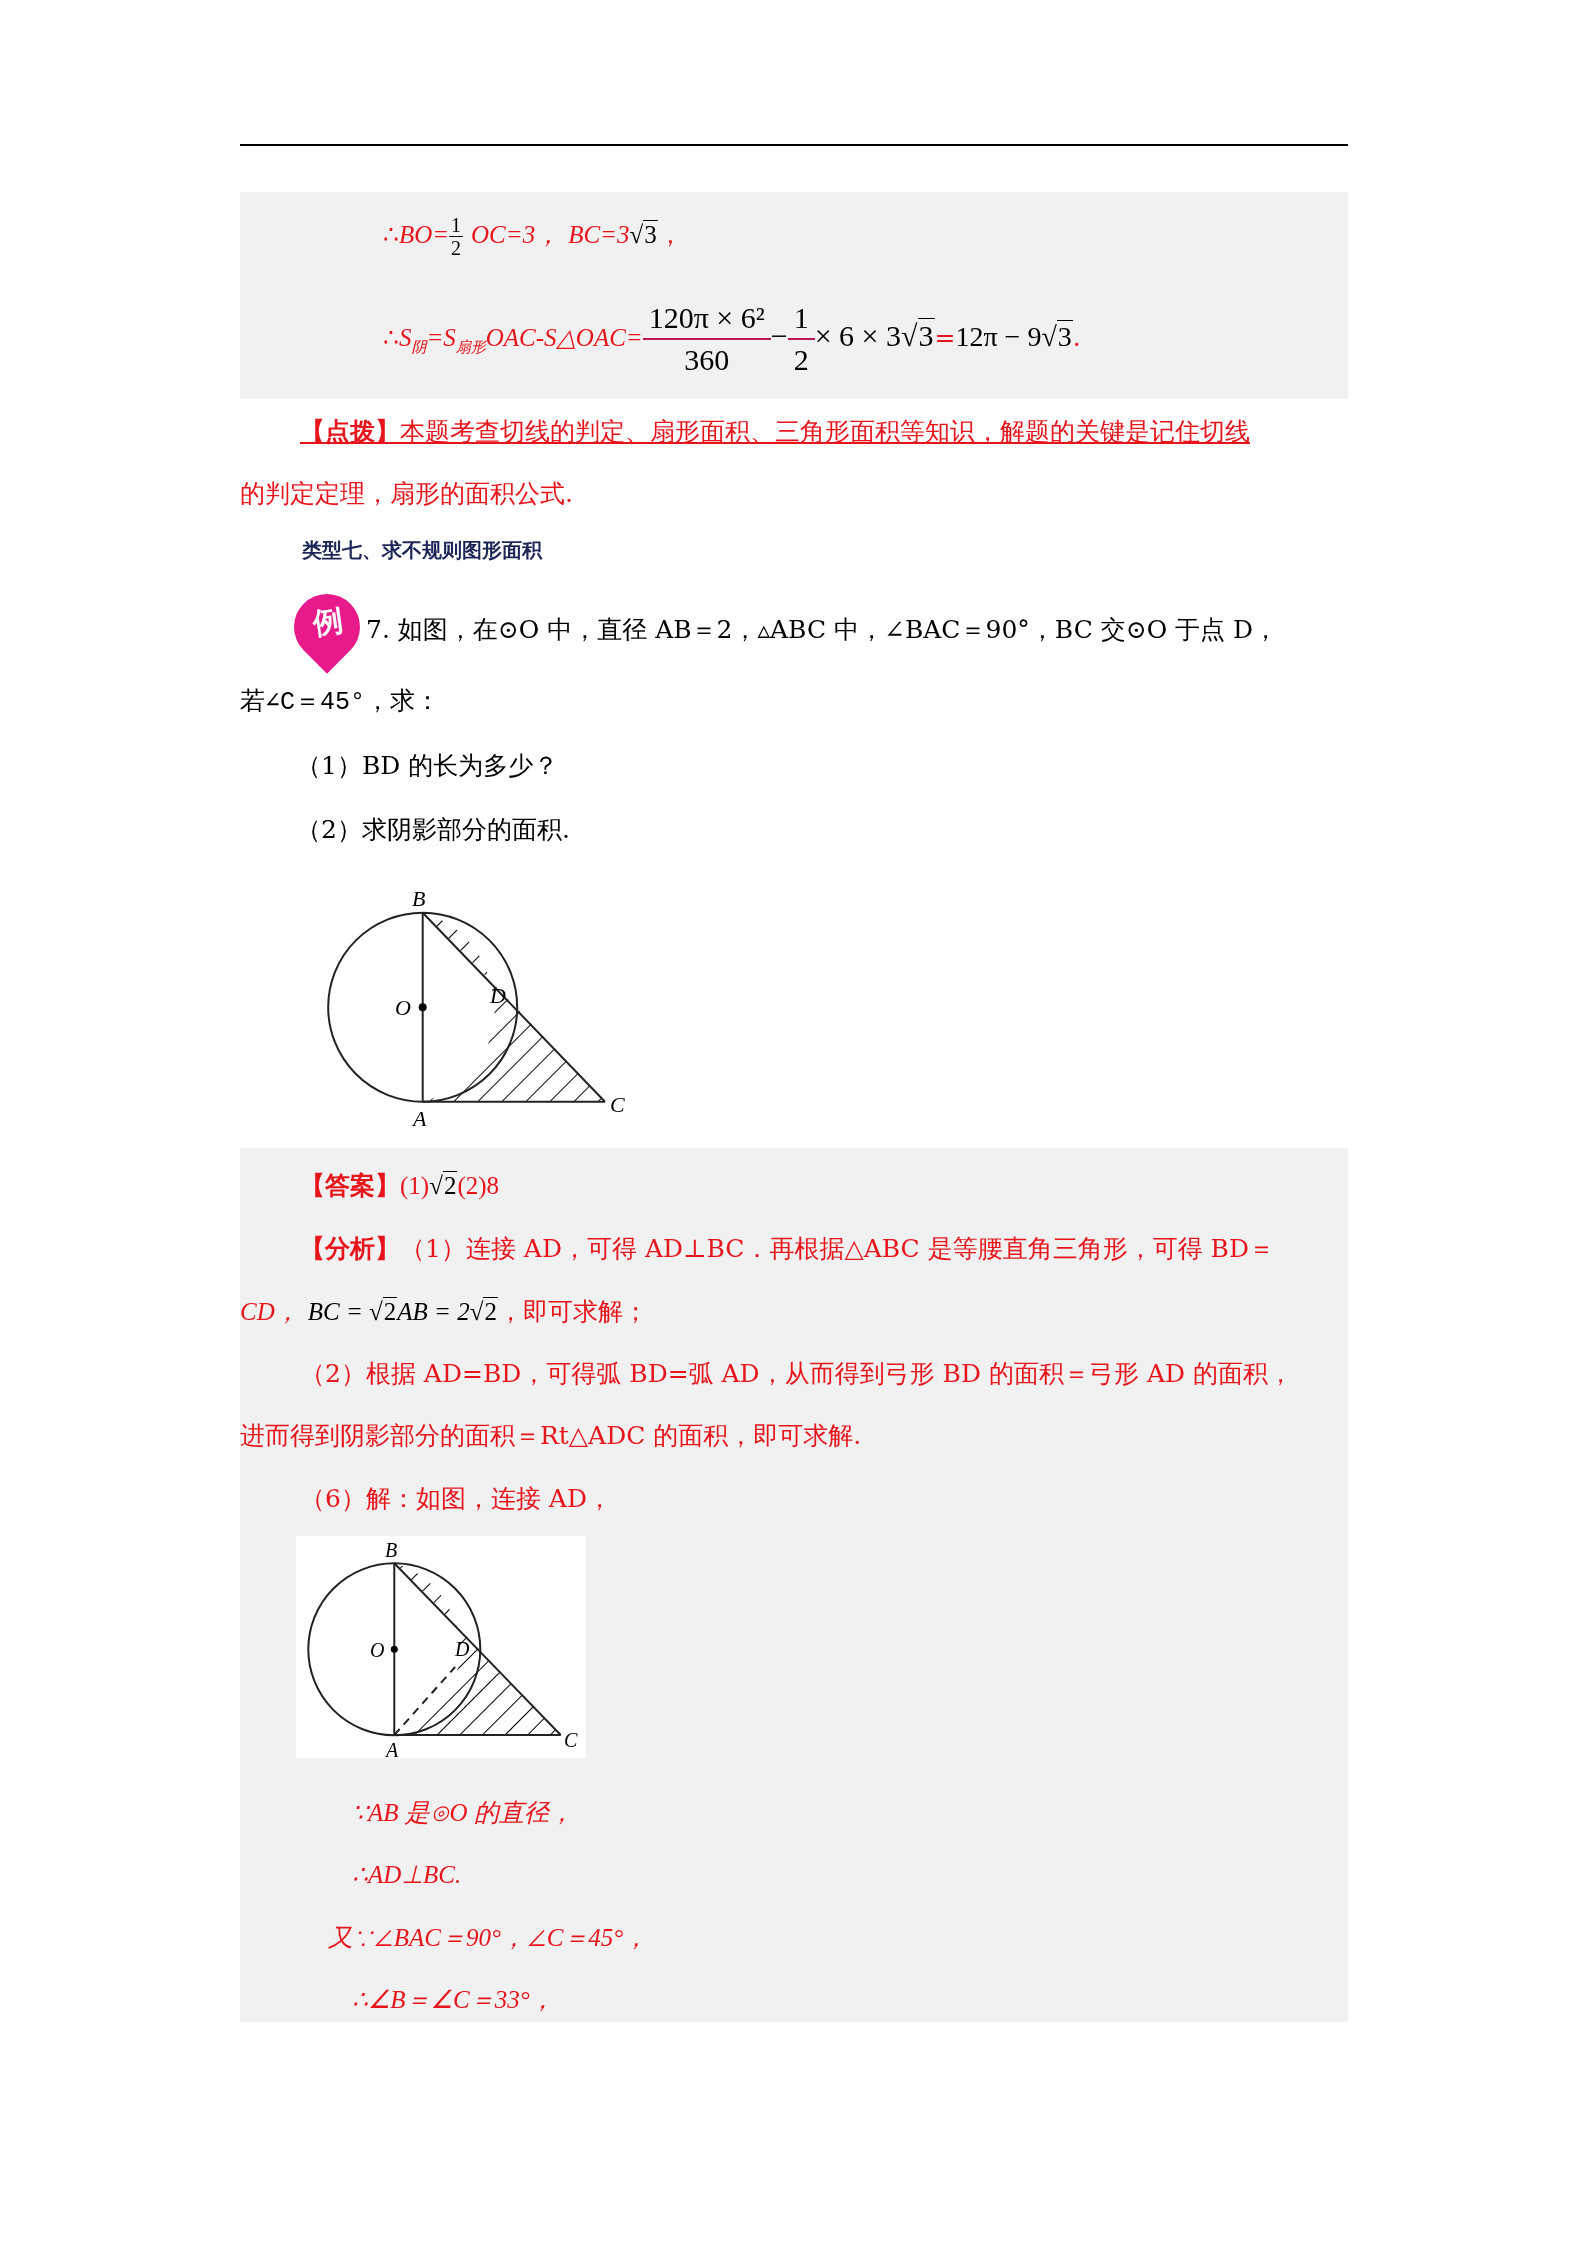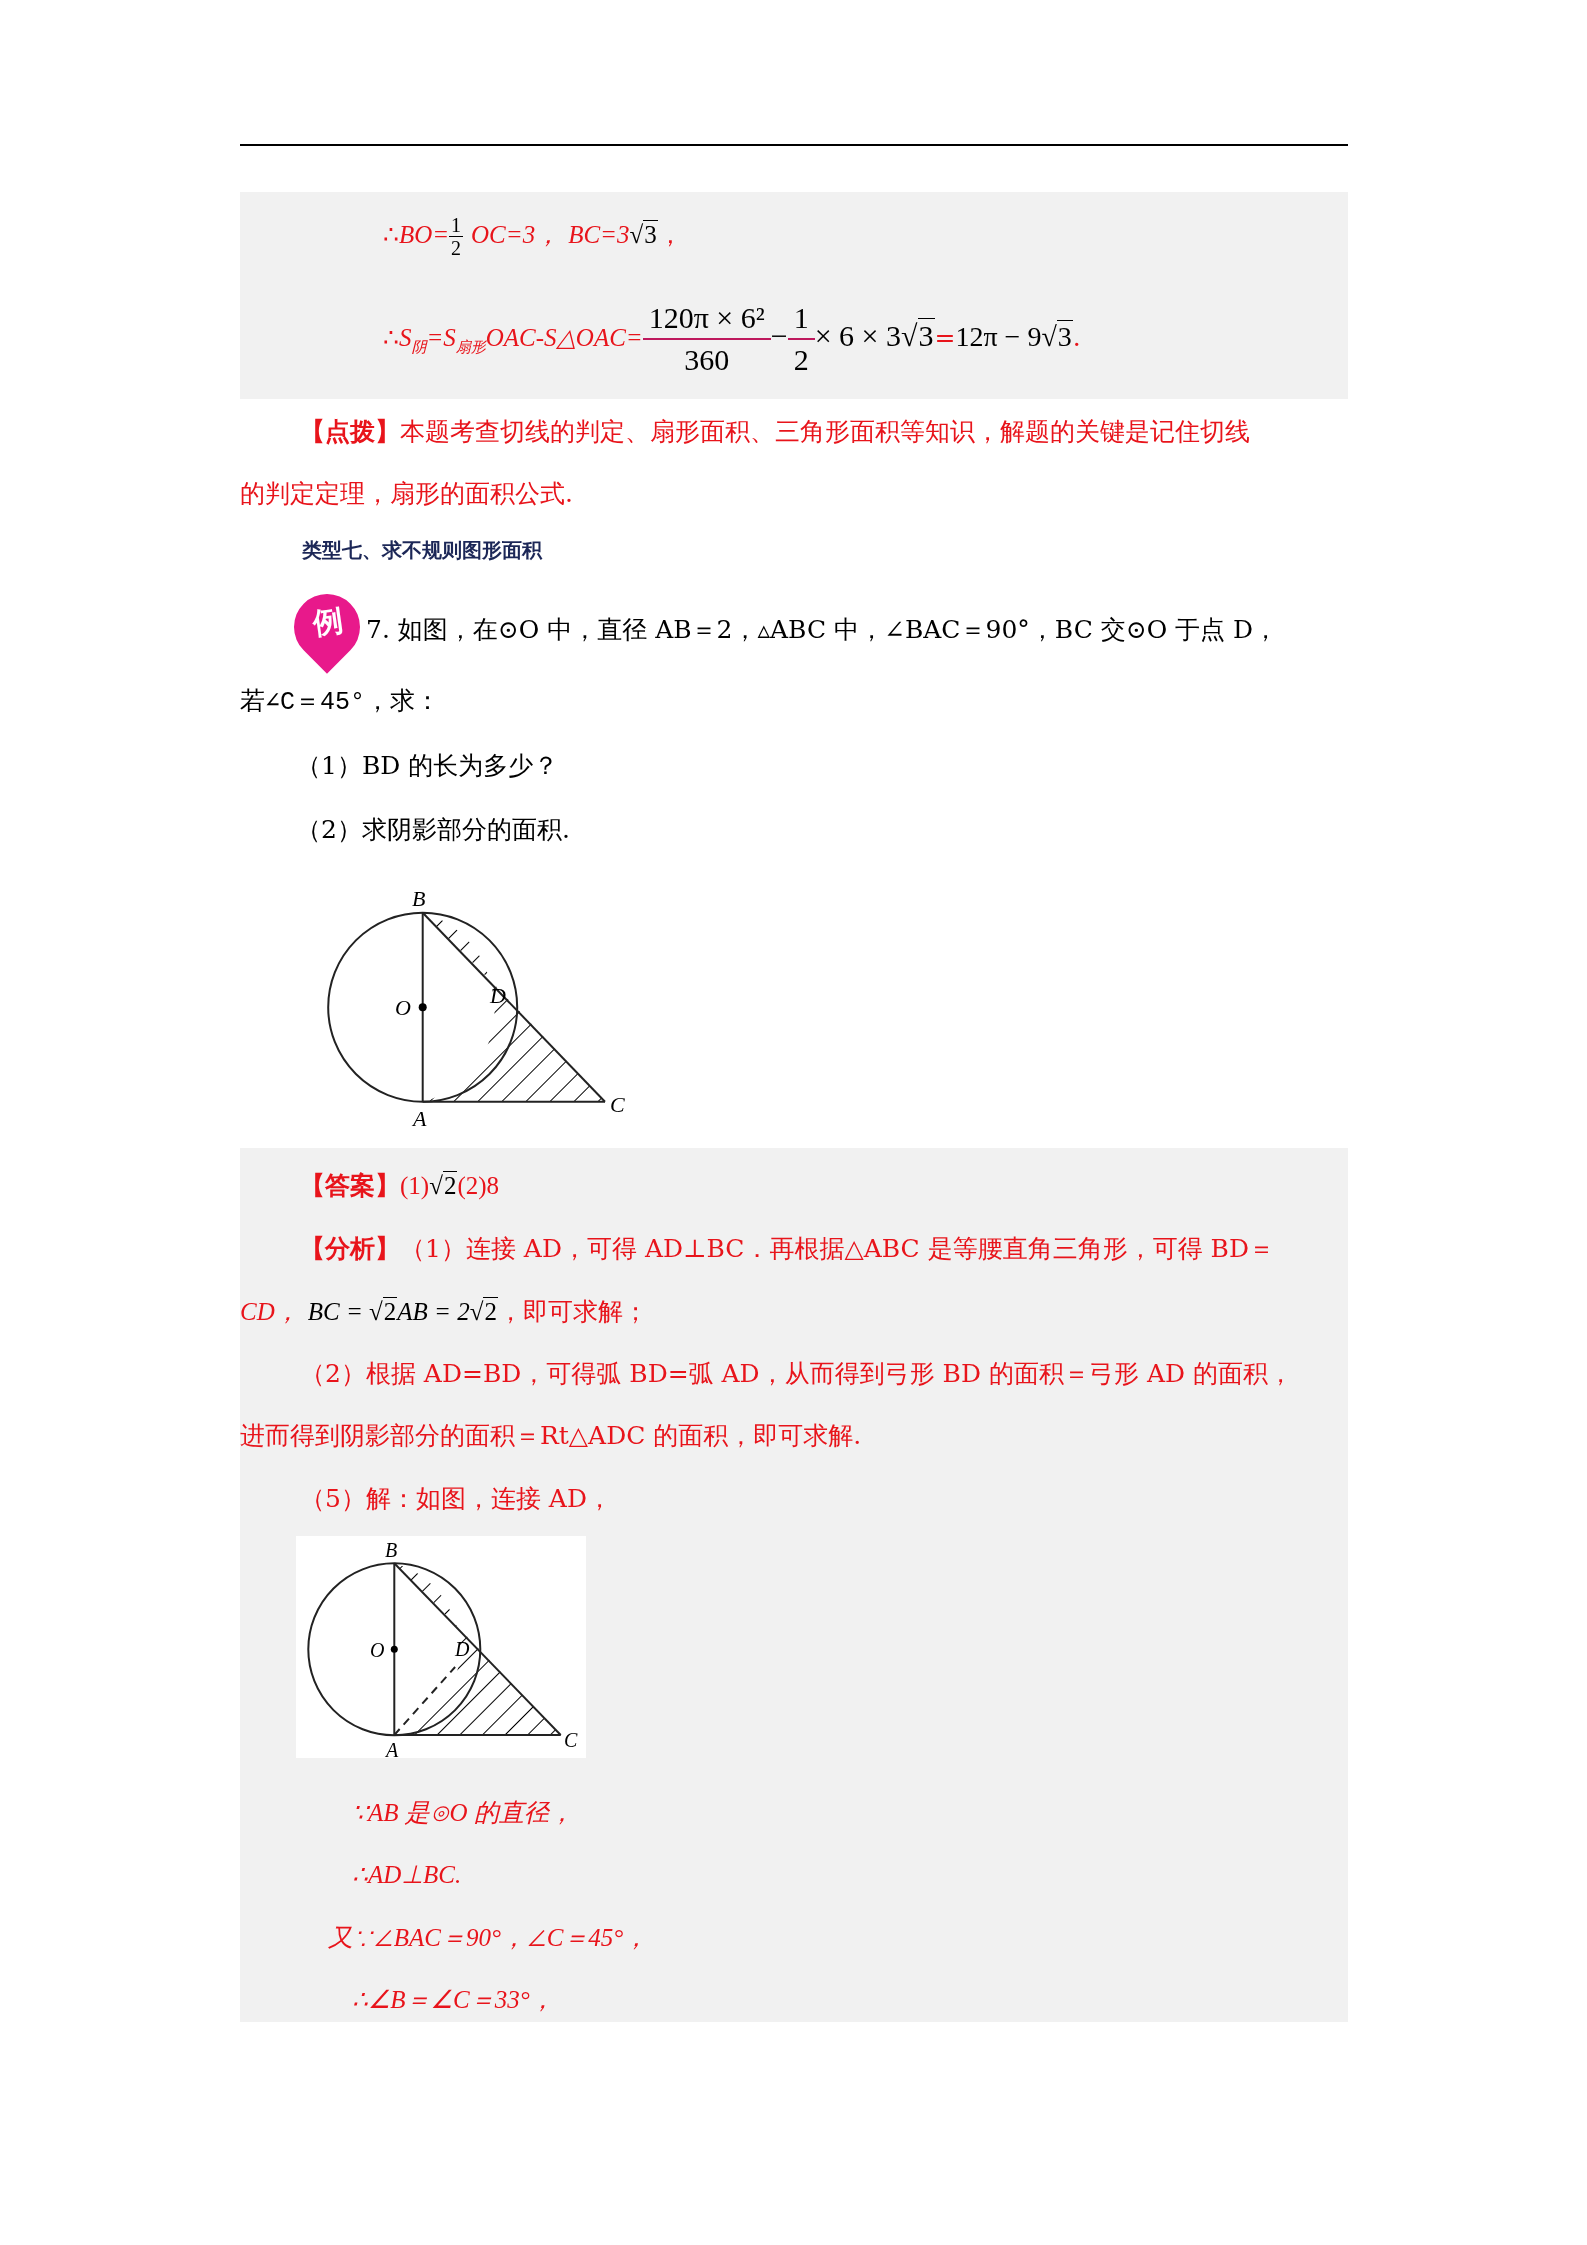--- a/index.html
+++ b/index.html
@@ -42,21 +42,21 @@
 <div class="line red" style="left:383px;top:214px;">
   <span>∴</span><span class="it">BO=</span><span class="frac small"><span class="num">1</span><span class="den">2</span></span>
   <span class="it">OC=3，</span>
   <span class="it">BC=3</span><span class="sqrt blk">√<span class="rad">3</span></span><span>，</span>
 </div>
 
 <div class="line red" style="left:383px;top:298px;">
   <span>∴</span><span class="it">S</span><span class="sub">阴</span><span class="it">=S</span><span class="sub">扇形</span><span class="it">OAC-S△OAC=</span><span class="frac big"><span class="num">120π × 6²</span><span class="den">360</span></span><span class="rm blk" style="font-size:30px;">−</span><span class="frac big"><span class="num">1</span><span class="den">2</span></span><span class="rm blk" style="font-size:30px;">× 6 × 3</span><span class="sqrt blk" style="font-size:30px;">√<span class="rad">3</span></span><span>=</span><span class="rm blk" style="font-size:28px;">12π − 9</span><span class="sqrt blk" style="font-size:28px;">√<span class="rad">3</span></span><span>.</span>
 </div>
 
-<div class="line red" style="left:300px;top:416px;">
+<div class="line red" style="left:300px;top:416px;text-decoration:underline;">
   <span class="br">【点拨】</span><span>本题考查切线的判定、扇形面积、三角形面积等知识，解题的关键是记住切线</span>
 </div>
 <div class="line red" style="left:240px;top:478px;">
   <span>的判定定理，扇形的面积公式.</span>
 </div>
 
 <div class="heading">类型七、求不规则图形面积</div>
 
 <div class="badge"></div>
 <div class="badge-text">例</div>
@@ -115,21 +115,21 @@
   <span class="it">CD，</span>
   <span class="it blk">BC = </span><span class="sqrt blk">√<span class="rad">2</span></span><span class="it blk">AB = 2</span><span class="sqrt blk">√<span class="rad">2</span></span><span>，即可求解；</span>
 </div>
 <div class="line red" style="left:300px;top:1358px;">
   <span>（2）根据 AD=BD，可得弧 BD=弧 AD，从而得到弓形 BD 的面积＝弓形 AD 的面积，</span>
 </div>
 <div class="line red" style="left:240px;top:1420px;">
   <span>进而得到阴影部分的面积＝Rt△ADC 的面积，即可求解.</span>
 </div>
 <div class="line red" style="left:300px;top:1483px;">
-  <span>（5）解：如图，连接 AD，</span>
+  <span>（6）解：如图，连接 AD，</span>
 </div>
 
 <svg style="position:absolute;left:296px;top:1536px;" width="290" height="222" viewBox="0 0 290 222">
   <defs>
     <pattern id="hatch2" patternUnits="userSpaceOnUse" width="16" height="16" patternTransform="rotate(45)">
       <line x1="0" y1="0" x2="0" y2="16" stroke="#000" stroke-width="2"></line>
     </pattern>
   </defs>
   <rect x="0" y="0" width="290" height="222" fill="#fff"></rect>
   <path d="M98.3,27.3 L159.1,88.1 A86,86 0 0 0 98.3,27.3 Z" fill="url(#hatch2)"></path>

